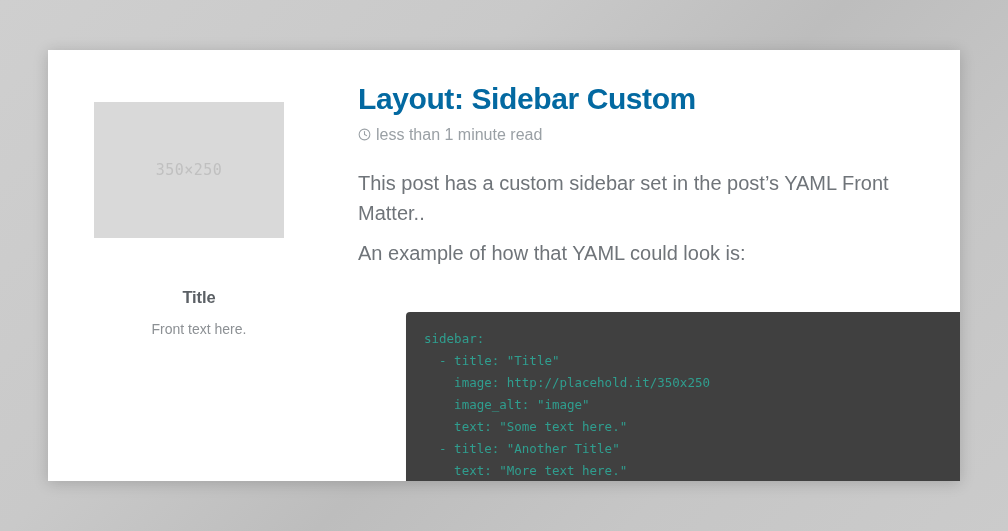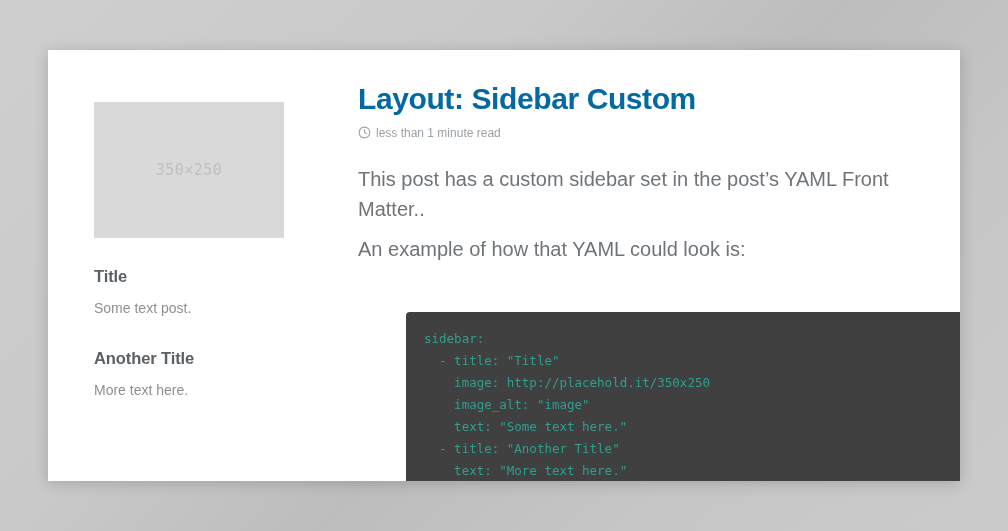--- a/index.html
+++ b/index.html
@@ -45,21 +45,22 @@
   .placeholder-label {
     font-family: "DejaVu Sans Mono", "Liberation Mono", monospace;
     font-size: 15px;
     letter-spacing: 0.5px;
     color: #c0c0c0;
   }
   .sidebar-block {
     margin-top: 30px;
   }
   .sidebar-block.first {
-    margin-top: 29px;
+    margin-top: 50px;
+    text-align: center;
   }
   .sidebar-title {
     font-size: 16.5px;
     font-weight: bold;
     color: #5b6065;
     margin: 0 0 13px 0;
     letter-spacing: -0.1px;
   }
   .sidebar-text {
     font-size: 14px;
@@ -81,21 +82,21 @@
     color: #0369a1;
     margin: 0;
     letter-spacing: -0.4px;
     line-height: 1.15;
   }
   .meta-line {
     display: flex;
     align-items: center;
     margin-top: 9px;
     color: #9aa0a5;
-    font-size: 12px;
+    font-size: 16px;
     text-align: center;
   }
   .clock-icon {
     display: inline-block;
     width: 13px;
     height: 13px;
     margin-right: 5px;
     flex: 0 0 auto;
   }
   .clock-icon svg { display: block; }
@@ -138,27 +139,23 @@
 <div class="page-card">
 
   <aside class="sidebar">
 
     <div class="placeholder-image">
       <span class="placeholder-label">350×250</span>
     </div>
 
     <div class="sidebar-block first">
       <h3 class="sidebar-title">Title</h3>
-      <p class="sidebar-text">Some text post.</p>
+      <p class="sidebar-text">Front text here.</p>
     </div>
 
-    <div class="sidebar-block">
-      <h3 class="sidebar-title">Another Title</h3>
-      <p class="sidebar-text">More text here.</p>
-    </div>
 
   </aside>
 
   <main class="main">
 
     <h1 class="page-title">Layout: Sidebar Custom</h1>
 
     <div class="meta-line">
       <span class="clock-icon">
         <svg viewBox="0 0 16 16" width="13" height="13" aria-hidden="true">

